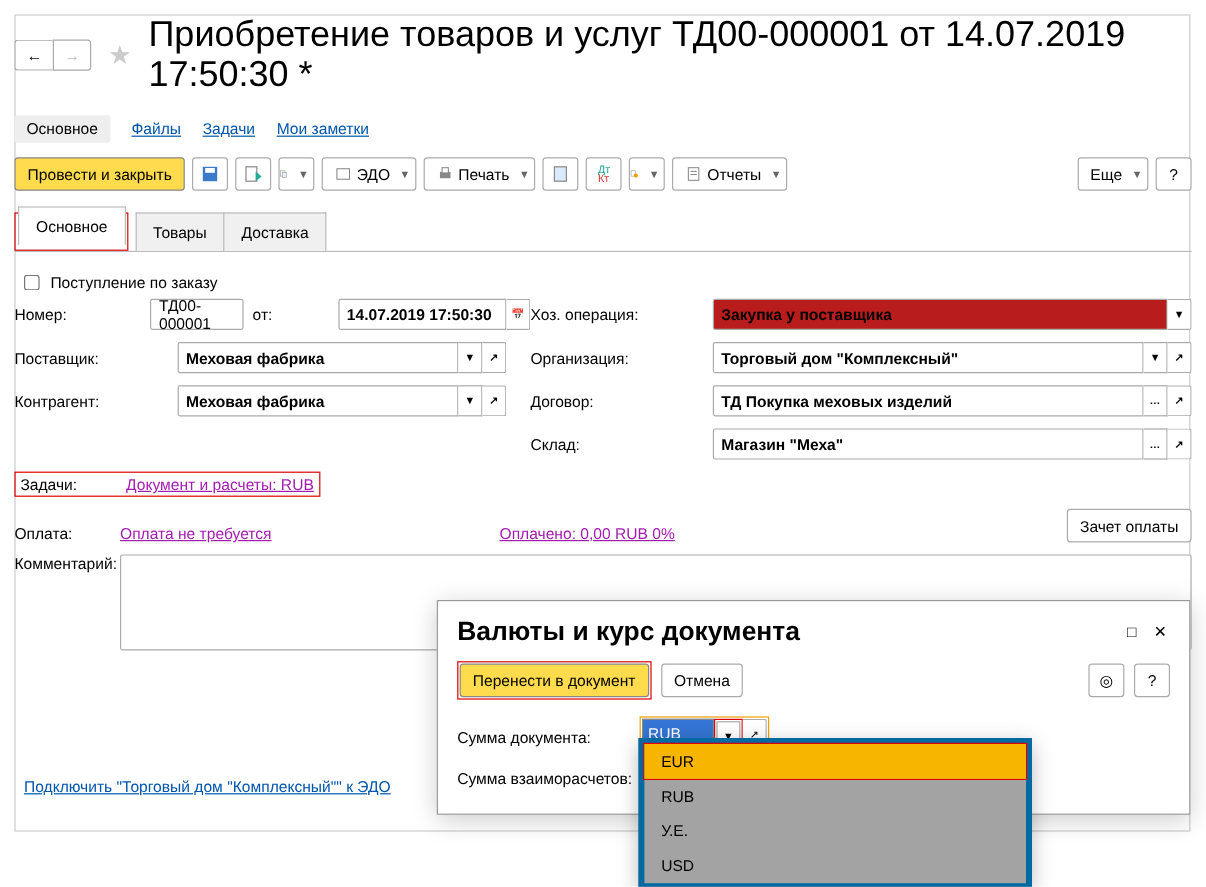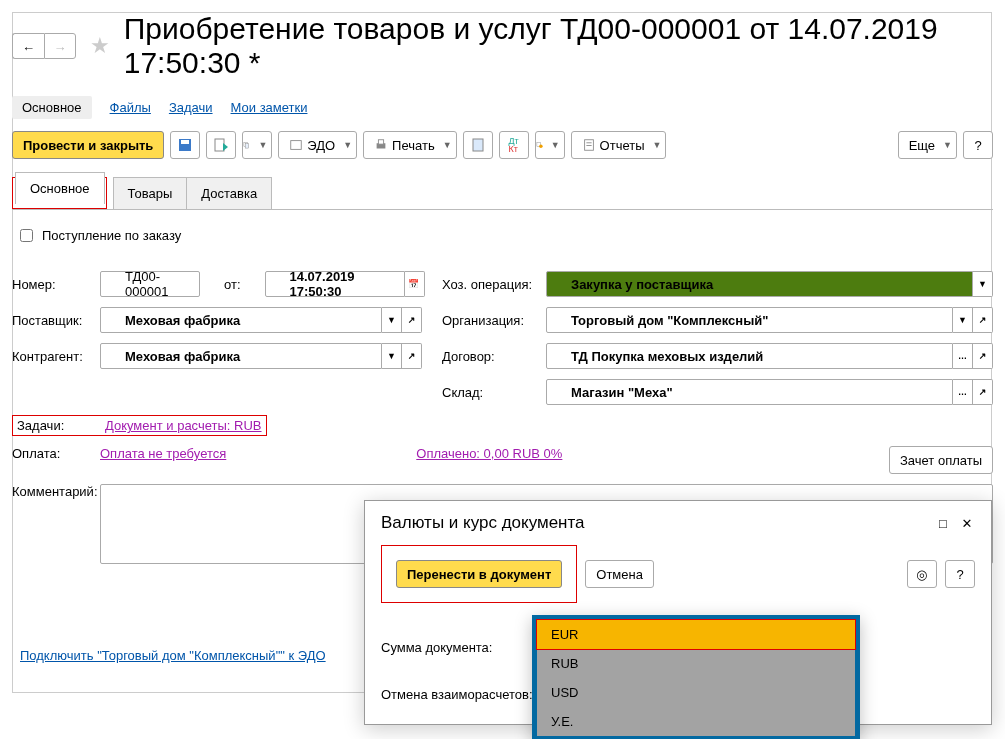--- a/index.html
+++ b/index.html
@@ -9,57 +9,57 @@
 .nav-group { display: flex; }
 .nav-group .nav-btn:first-child { border-radius: 3px 0 0 3px; border-right: none; }
 .nav-group .nav-btn:last-child { border-radius: 0 3px 3px 0; }
 .star-icon { color: #ccc; font-size: 22px; margin: 0 6px; }
 .page-title { font-size: 30px; font-weight: normal; margin: 0; }
 .nav-links { display: flex; gap: 18px; align-items: center; padding: 6px 0 12px 0; }
 .nav-link-main { background: #eee; padding: 4px 10px; border-radius: 2px; }
 .nav-link { color: #0055aa; text-decoration: underline; cursor: pointer; }
 .toolbar { display: flex; gap: 6px; align-items: center; margin-bottom: 18px; }
 .btn { height: 28px; padding: 0 10px; border: 1px solid #aaa; background: #fff; border-radius: 3px; display: inline-flex; align-items: center; gap: 4px; cursor: pointer; font-size: 13px; }
-.btn-yellow { background: #ffdb4d; border-color: #888; font-weight: bold; }
+.btn-yellow { background: #ffdb4d; border-color: #888; font-weight: normal; }
 .btn-icon { width: 30px; padding: 0; justify-content: center; }
 .btn-dd { padding-right: 4px; }
 .spacer { flex: 1; }
 .dd-arrow { font-size: 9px; color: #666; margin-left: 4px; }
 .tabs { display: flex; border-bottom: 1px solid #bbb; margin-bottom: 10px; }
 .tab { padding: 8px 14px; border: 1px solid #bbb; border-bottom: none; background: #f0f0f0; cursor: pointer; margin-right: -1px; }
 .tab.active { background: #fff; position: relative; top: 1px; }
 .red-box-tab { border: 1.5px solid #d00; padding: 2px; margin-right: 6px; }
 .form-body { padding: 6px 0; }
-.chk-row { display: flex; align-items: center; gap: 6px; margin-bottom: 26px; padding-left: 4px; }
-.form-row { display: flex; align-items: flex-start; margin-bottom: 10px; }
+.chk-row { display: flex; align-items: center; gap: 6px; margin-bottom: 4px; padding-left: 4px; }
+.form-row { display: flex; align-items: flex-end; margin-bottom: 10px; }
 .col-left { display: flex; align-items: center; width: 430px; }
 .col-right { display: flex; align-items: center; flex: 1; }
 .lbl { width: 88px; }
 .lbl-r { width: 104px; }
-.input { height: 26px; border: 1px solid #aaa; padding: 0 24px; border-radius: 2px; background: #fff; display: inline-flex; align-items: center; }
+.input { height: 26px; border: 1px solid #aaa; padding: 0 6px; border-radius: 2px; background: #fff; display: inline-flex; align-items: center; margin-left: 48px; }
 .input-combo { display: flex; font-weight: bold; }
 .input-combo .input { border-radius: 2px 0 0 2px; }
 .combo-btn { width: 20px; height: 26px; border: 1px solid #aaa; border-left: none; background: #fff; display: inline-flex; align-items: center; justify-content: center; font-size: 9px; cursor: pointer; }
 .combo-btn.more { border-radius: 0 2px 2px 0; }
-.yellow-field { background: #4d7c0f; }
+.yellow-field { background: #b91c1c; }
 .txt-link { color: #a21caf; text-decoration: underline; cursor: pointer; }
 .red-outline { border: 1.5px solid #d00; padding: 2px 4px; display: inline-flex; align-items: center; }
 .comment-box { flex: 1; height: 80px; border: 1px solid #aaa; border-radius: 2px; background: #fff; }
 .footer-link { color: #0055aa; text-decoration: underline; cursor: pointer; position: absolute; left: 20px; top: 648px; }
 .footer-summary { position: absolute; right: 25px; top: 650px; display: flex; align-items: center; gap: 22px; color: #888; }
 .outer-border { border: 1px solid #ccc; position: absolute; left: 12px; top: 12px; width: 980px; height: 681px; z-index: -1; }
 .popup { position: absolute; left: 364px; top: 500px; width: 628px; background: #fff; border: 1px solid #999; box-shadow: 0 4px 20px rgba(0,0,0,.2); padding: 12px 16px; }
 .popup-header { display: flex; align-items: center; margin-bottom: 12px; }
-.popup-title { font-size: 17px; font-weight: normal; }
+.popup-title { font-size: 22px; font-weight: bold; }
 .popup-ctl { display: flex; gap: 8px; margin-left: auto; }
 .popup-ctl span { width: 16px; height: 16px; display: inline-flex; align-items: center; justify-content: center; cursor: pointer; font-size: 13px;}
 .popup-toolbar { display: flex; gap: 8px; align-items: center; margin-bottom: 14px; }
 .popup-form-row { display: flex; align-items: center; margin-bottom: 10px; }
 .popup-lbl { width: 152px; }
-.red-outline2 { border: 1.5px solid #d00; padding: 14px; }
+.red-outline2 { border: 1.5px solid #d00; padding: 1px; }
 .amber { border: 1.5px solid #f0a000; padding: 1px; display:inline-flex; }
 .sel-input { height:24px; width: 60px; border:1px solid #888; color: #fff; background: #3575d4; display:inline-flex; align-items:center; padding:0 4px; }
 .dropdown-list { position: absolute; left: 532px; top: 615px; width: 328px; background: #a3a3a3; border: 5px solid #0369a1; box-shadow: 0 4px 16px rgba(0,0,0,.25); z-index: 5; }
 .dd-item { padding: 7px 14px; cursor: pointer; }
 .dd-item.hl { background: #f7b500; }
 .red-wrap-dd { border: 1.5px solid #d00; margin: -1px; }
 .svg-icon { width: 16px; height: 16px; }
 </style>
 </head>
 <body>
@@ -159,21 +159,21 @@
 <div class="form-body">
   <div class="chk-row">
     <input type="checkbox" style="">
     <span>Поступление по заказу</span>
   </div>
 
   <div class="form-row">
     <div class="col-left">
       <span class="lbl">Номер:</span>
       <span class="input" style="width:100px">ТД00-000001</span>
-      <span style="margin:0 24px">от:</span>
+      <span style="margin:0 7px">от:</span>
       <div class="input-combo">
         <span class="input" style="width:140px">14.07.2019 17:50:30</span>
         <span class="combo-btn more">📅</span>
       </div>
     </div>
     <div class="col-right">
       <span class="lbl-r">Хоз. операция:</span>
       <div class="input-combo" style="flex:1">
         <span class="input yellow-field" style="flex:1">Закупка у поставщика</span>
         <span class="combo-btn more">▼</span>
@@ -278,24 +278,24 @@
     <span class="popup-lbl">Сумма документа:</span>
     <span class="amber">
       <span class="sel-input">RUB</span>
       <span class="red-outline2" style="display:inline-flex">
         <span class="combo-btn" style="border-left:1px solid #aaa">▼</span>
       </span>
       <span class="combo-btn more">↗</span>
     </span>
   </div>
   <div class="popup-form-row">
-    <span class="popup-lbl">Отмена взаиморасчетов:</span>
+    <span class="popup-lbl">Сумма взаиморасчетов:</span>
   </div>
 </div>
 
 <div class="dropdown-list">
   <div class="red-wrap-dd">
       <div class="dd-item hl">EUR</div>
     </div>
   <div class="dd-item">RUB</div>
+  <div class="dd-item">У.Е.</div>
   <div class="dd-item">USD</div>
-  <div class="dd-item">У.Е.</div>
 </div>
 
 </body></html>

